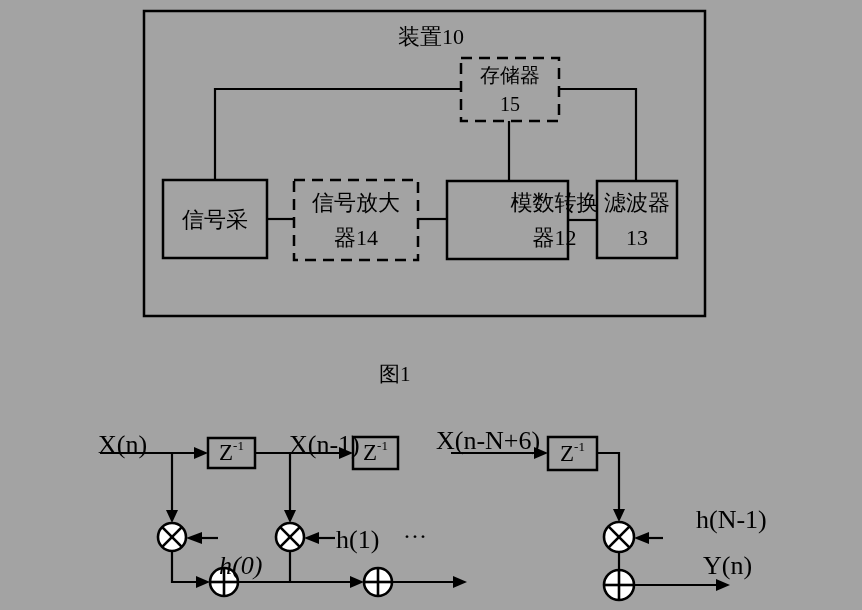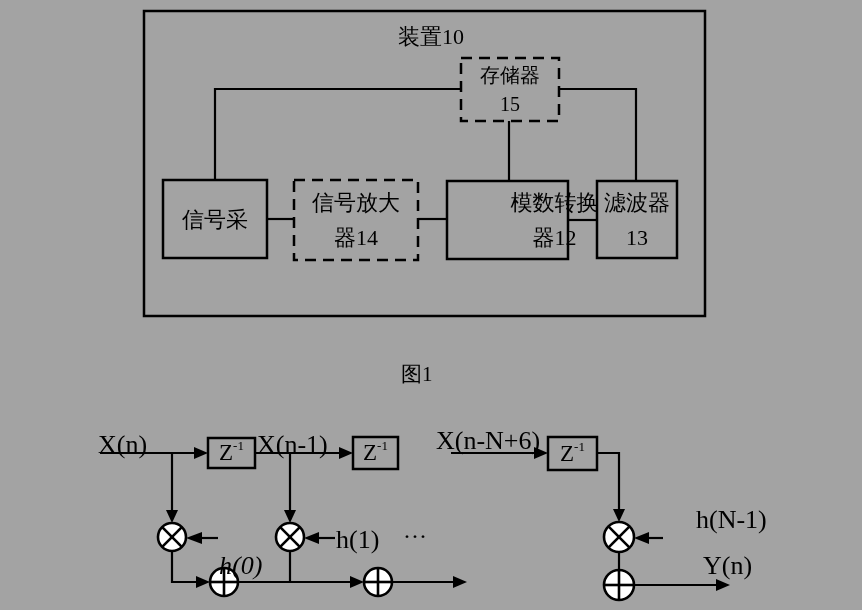--- a/index.html
+++ b/index.html
@@ -15,21 +15,21 @@
   }
   .art { position: absolute; left: 0; top: 0; }
   .t {
     position: absolute;
     white-space: nowrap;
     color: #000000;
     font-family: "Liberation Serif", "DejaVu Serif", serif;
   }
   .formula { font-size: 26px; }
   .device-title { left: 398px; top: 22px; font-size: 22px; }
-  .fig-caption { left: 401px; top: 360px; font-size: 21px; }
+  .fig-caption { left: 379px; top: 360px; font-size: 21px; }
   .block-text {
     position: absolute;
     display: flex;
     flex-direction: column;
     align-items: center;
     justify-content: center;
     text-align: center;
     font-size: 22px;
     line-height: 35px;
     font-family: "Liberation Serif", "DejaVu Serif", serif;
@@ -175,21 +175,21 @@
   </div>
 
   <div class="block-text" style="left:597px; top:181px; width:80px; height:77px;">
     <span>滤波器</span>
     <span>13</span>
   </div>
 
   <div class="t fig-caption">图1</div>
 
   <div class="t formula" style="left:98px; top:430px;">X(n)</div>
-  <div class="t formula" style="left:257px; top:430px;">X(n-1)</div>
+  <div class="t formula" style="left:257px; top:430px;padding-left:32px;">X(n-1)</div>
   <div class="t formula" style="left:436px; top:426px;">X(n-N+6)</div>
 
   <div class="zlabel" style="left:208px; top:438px; width:47px; height:30px;">
     <span>Z</span>
       <sup>-1</sup>
   </div>
   <div class="zlabel" style="left:353px; top:437px; width:45px; height:32px;">
     <span>Z</span>
       <sup>-1</sup>
   </div>

